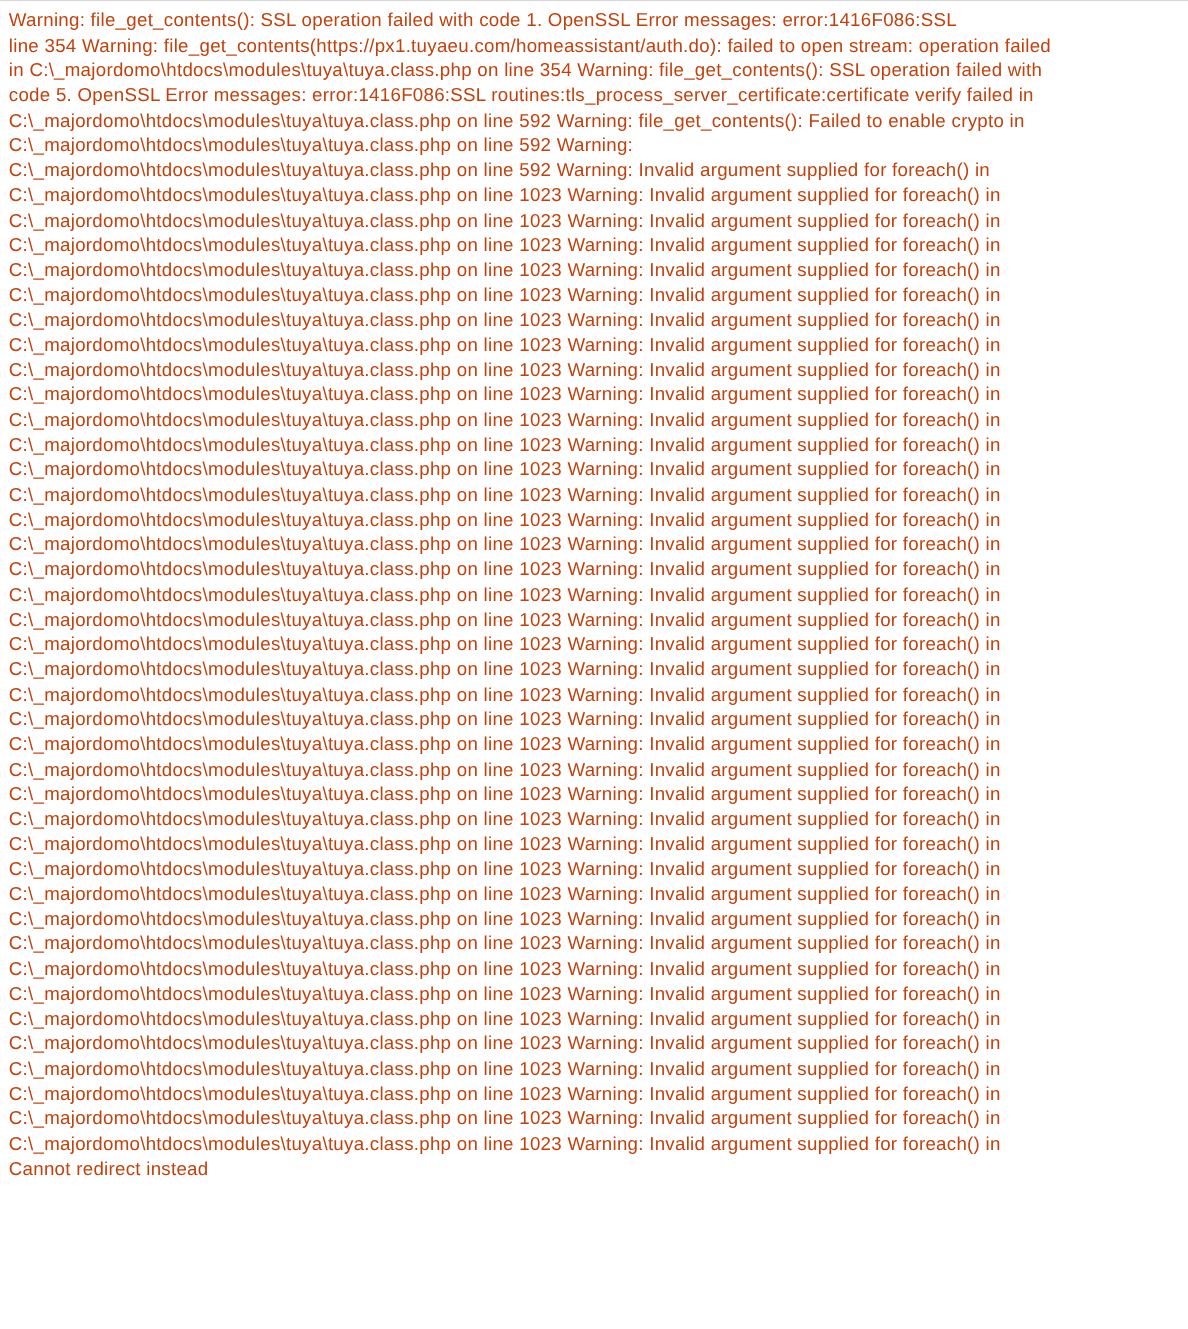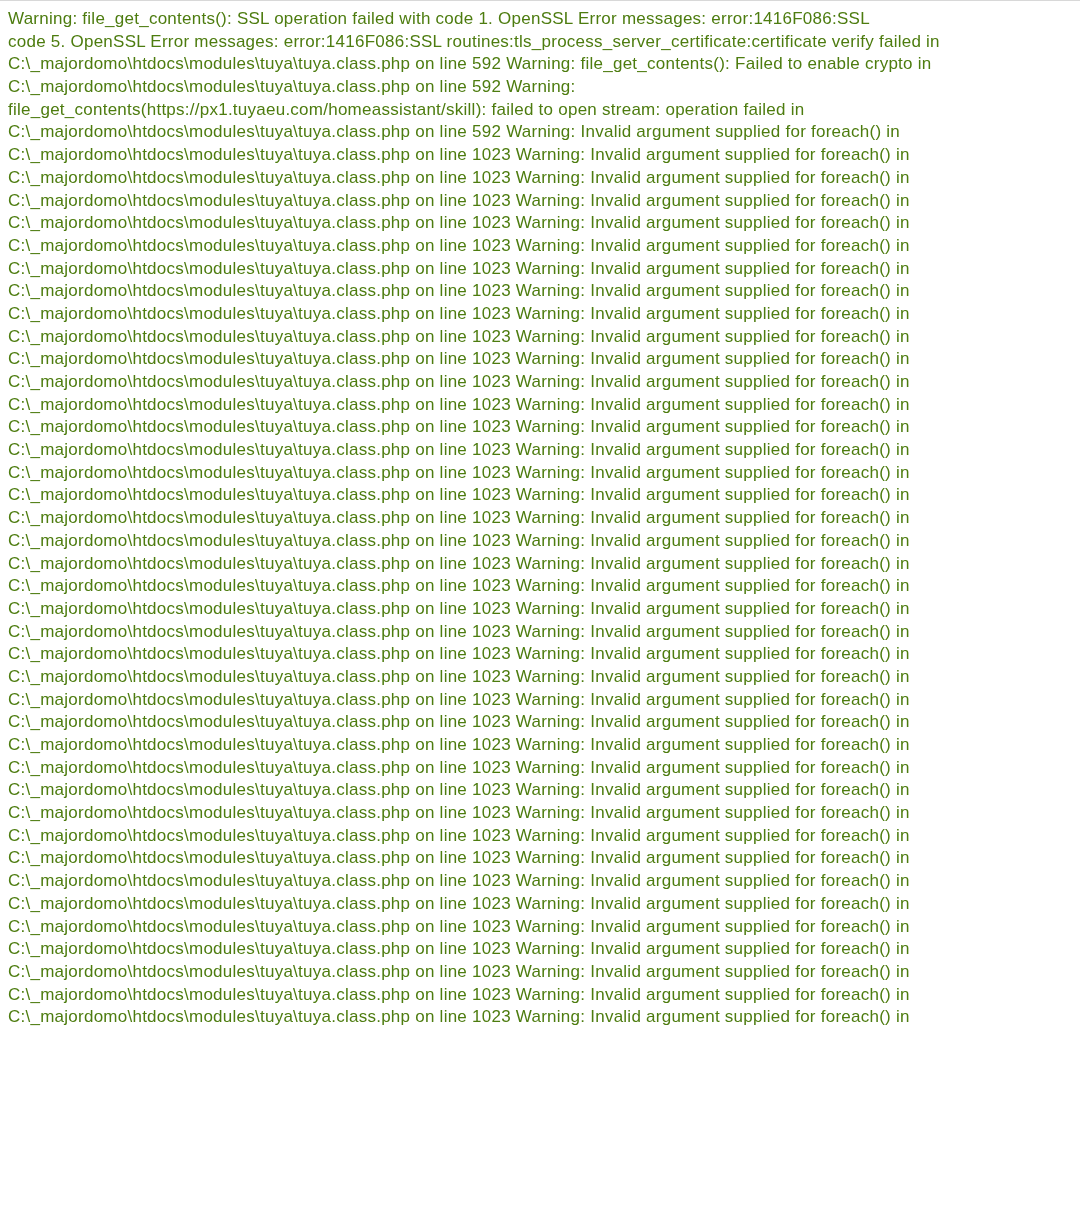--- a/index.html
+++ b/index.html
@@ -32,26 +32,27 @@
     white-space: pre;
     height: 22.7px;
     overflow: visible;
   }
 </style>
 </head>
 <body>
 
 <div id="root" style="background: rgb(255, 255, 255);">
   <div class="top-edge" style="background: rgb(216, 216, 216);"></div>
-  <div class="php-output" style="color: #4d7c0f;">
+  <div class="php-output" style="color: #c2410c;">
       <div class="line">Warning: file_get_contents(): SSL operation failed with code 1. OpenSSL Error messages: error:1416F086:SSL</div>
+      <div class="line">line 354 Warning: file_get_contents(https://px1.tuyaeu.com/homeassistant/auth.do): failed to open stream: operation failed</div>
+      <div class="line">in C:\_majordomo\htdocs\modules\tuya\tuya.class.php on line 354 Warning: file_get_contents(): SSL operation failed with</div>
       <div class="line">code 5. OpenSSL Error messages: error:1416F086:SSL routines:tls_process_server_certificate:certificate verify failed in</div>
       <div class="line">C:\_majordomo\htdocs\modules\tuya\tuya.class.php on line 592 Warning: file_get_contents(): Failed to enable crypto in</div>
       <div class="line">C:\_majordomo\htdocs\modules\tuya\tuya.class.php on line 592 Warning:</div>
-      <div class="line">file_get_contents(https://px1.tuyaeu.com/homeassistant/skill): failed to open stream: operation failed in</div>
       <div class="line">C:\_majordomo\htdocs\modules\tuya\tuya.class.php on line 592 Warning: Invalid argument supplied for foreach() in</div>
       <div class="line">C:\_majordomo\htdocs\modules\tuya\tuya.class.php on line 1023 Warning: Invalid argument supplied for foreach() in</div>
       <div class="line">C:\_majordomo\htdocs\modules\tuya\tuya.class.php on line 1023 Warning: Invalid argument supplied for foreach() in</div>
       <div class="line">C:\_majordomo\htdocs\modules\tuya\tuya.class.php on line 1023 Warning: Invalid argument supplied for foreach() in</div>
       <div class="line">C:\_majordomo\htdocs\modules\tuya\tuya.class.php on line 1023 Warning: Invalid argument supplied for foreach() in</div>
       <div class="line">C:\_majordomo\htdocs\modules\tuya\tuya.class.php on line 1023 Warning: Invalid argument supplied for foreach() in</div>
       <div class="line">C:\_majordomo\htdocs\modules\tuya\tuya.class.php on line 1023 Warning: Invalid argument supplied for foreach() in</div>
       <div class="line">C:\_majordomo\htdocs\modules\tuya\tuya.class.php on line 1023 Warning: Invalid argument supplied for foreach() in</div>
       <div class="line">C:\_majordomo\htdocs\modules\tuya\tuya.class.php on line 1023 Warning: Invalid argument supplied for foreach() in</div>
       <div class="line">C:\_majordomo\htdocs\modules\tuya\tuya.class.php on line 1023 Warning: Invalid argument supplied for foreach() in</div>
@@ -78,14 +79,15 @@
       <div class="line">C:\_majordomo\htdocs\modules\tuya\tuya.class.php on line 1023 Warning: Invalid argument supplied for foreach() in</div>
       <div class="line">C:\_majordomo\htdocs\modules\tuya\tuya.class.php on line 1023 Warning: Invalid argument supplied for foreach() in</div>
       <div class="line">C:\_majordomo\htdocs\modules\tuya\tuya.class.php on line 1023 Warning: Invalid argument supplied for foreach() in</div>
       <div class="line">C:\_majordomo\htdocs\modules\tuya\tuya.class.php on line 1023 Warning: Invalid argument supplied for foreach() in</div>
       <div class="line">C:\_majordomo\htdocs\modules\tuya\tuya.class.php on line 1023 Warning: Invalid argument supplied for foreach() in</div>
       <div class="line">C:\_majordomo\htdocs\modules\tuya\tuya.class.php on line 1023 Warning: Invalid argument supplied for foreach() in</div>
       <div class="line">C:\_majordomo\htdocs\modules\tuya\tuya.class.php on line 1023 Warning: Invalid argument supplied for foreach() in</div>
       <div class="line">C:\_majordomo\htdocs\modules\tuya\tuya.class.php on line 1023 Warning: Invalid argument supplied for foreach() in</div>
       <div class="line">C:\_majordomo\htdocs\modules\tuya\tuya.class.php on line 1023 Warning: Invalid argument supplied for foreach() in</div>
       <div class="line">C:\_majordomo\htdocs\modules\tuya\tuya.class.php on line 1023 Warning: Invalid argument supplied for foreach() in</div>
+      <div class="line">Cannot redirect instead</div>
     </div>
 </div>
 
 </body></html>

